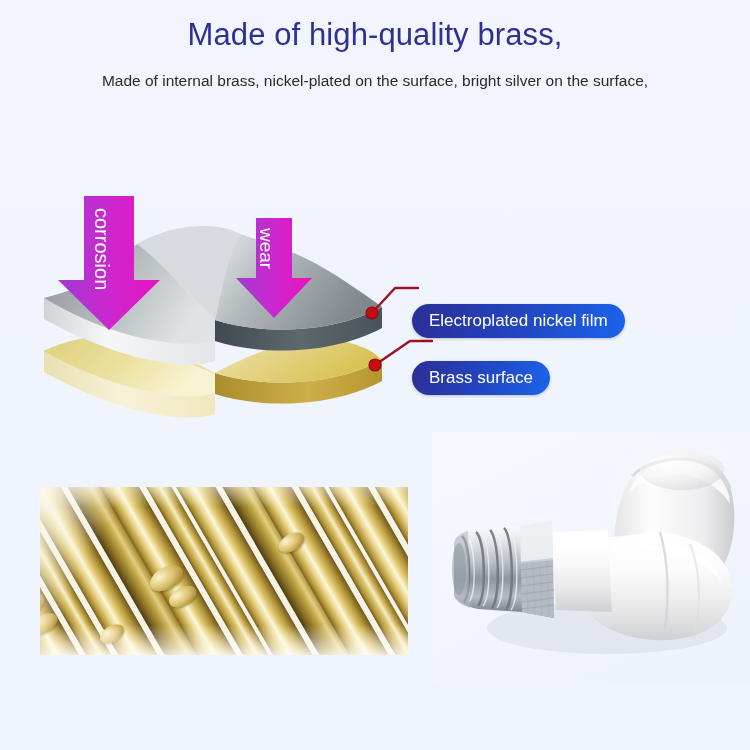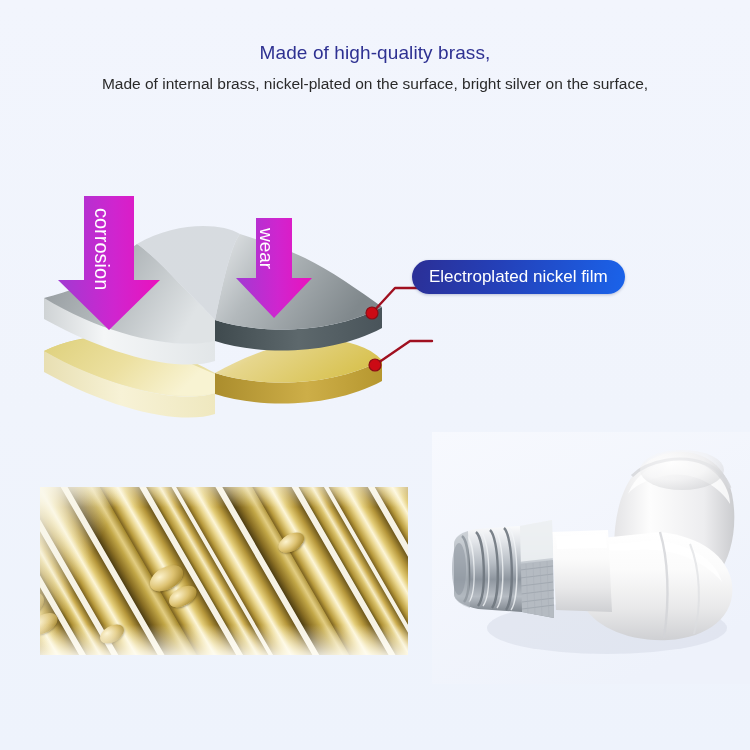--- a/index.html
+++ b/index.html
@@ -25,31 +25,32 @@
   
   .header {
     position: absolute;
     left: 0;
     top: 0;
     width: 750px;
     text-align: center;
   }
   .title {
     color: #2e3192;
-    font-size: 19px;
+    font-size: 31px;
     line-height: 37px;
     letter-spacing: 0.1px;
-    margin-top: 34px;
+    margin-top: 16px;
     font-weight: 400;
   }
   .title .tline { display: block; }
   .subtitle {
     color: #2a2a2a;
     font-size: 15.5px;
     line-height: 25px;
+    margin-top: 15px;
     font-weight: 400;
   }
   .subtitle .sline { display: block; }
 
   
   .diagram {
     position: absolute;
     left: 0;
     top: 178px;
     width: 750px;
@@ -72,20 +73,21 @@
     justify-content: center;
     color: #ffffff;
     font-size: 17px;
     border-radius: 19px;
     padding: 0 17px;
     height: 34px;
     white-space: nowrap;
     background: linear-gradient(100deg, #2b2f96 0%, #2440b8 40%, #1a63ea 100%);
     box-shadow: 0 1px 3px rgba(20,30,90,0.25);
     pointer-events: auto;
+    margin-top: 44px;
   }
   .pill-nickel { left: 412px; top: 82px; }
   .pill-brass  { left: 412px; top: 139px; }
 
   
   .rods-photo {
     position: absolute;
     left: 40px;
     top: 487px;
     width: 368px;
@@ -264,20 +266,21 @@
         <path d="M372,135 L395,110 L418,110"></path>
         <path d="M375,187 L410,163 L432,163"></path>
       </g>
       <circle cx="372" cy="135" r="6" fill="#cc0a14" stroke="#8c0d16" stroke-width="1.2"></circle>
       <circle cx="375" cy="187" r="6" fill="#cc0a14" stroke="#8c0d16" stroke-width="1.2"></circle>
     </svg>
   </div>
 
   <div class="callouts">
     <div class="pill pill-nickel">Electroplated nickel film</div>
+    <div class="pill pill-brass">Brass surface</div>
   </div>
 
   <div class="rods-photo">
     <div class="rods-inner">
       <div class="rod" style="left:  10px;"></div>
       <div class="rod thin" style="left:  48px;"></div>
       <div class="rod dark" style="left:  74px;"></div>
       <div class="rod" style="left: 100px;"></div>
       <div class="rod thin" style="left: 140px;"></div>
       <div class="rod" style="left: 168px;"></div>

